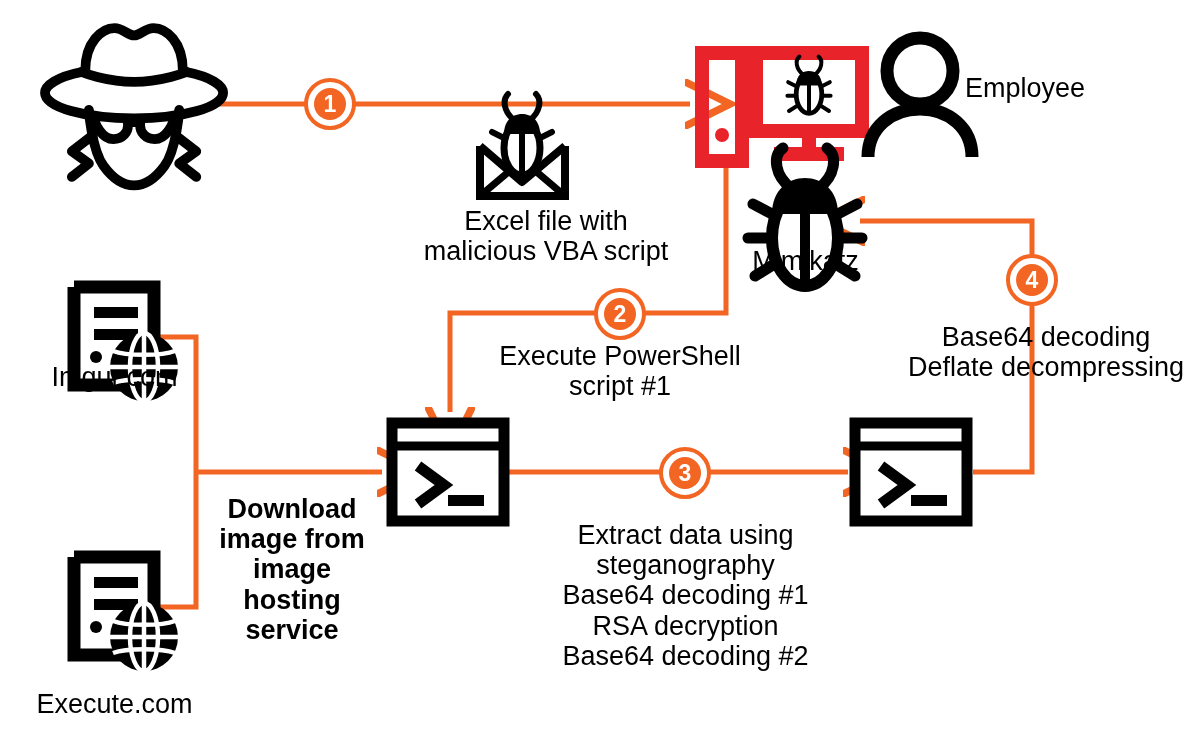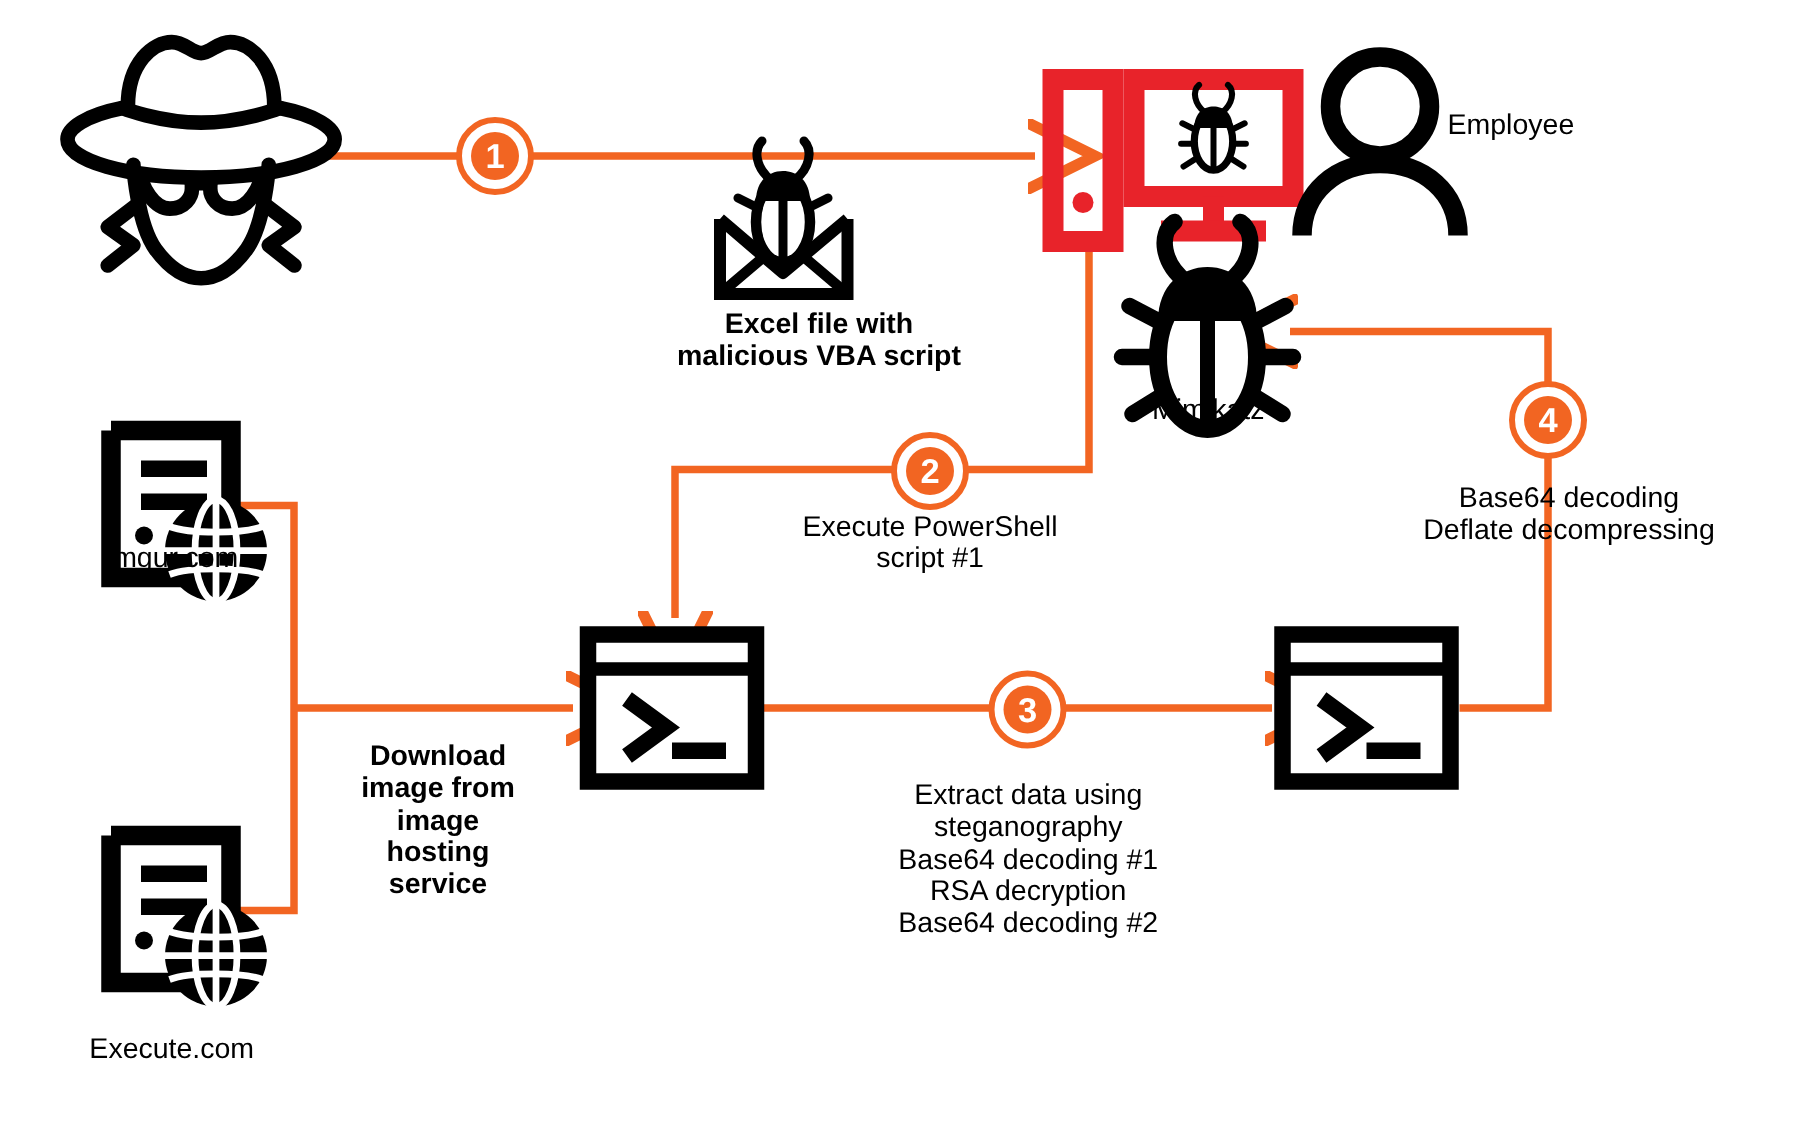--- a/index.html
+++ b/index.html
@@ -1,20 +1,20 @@
 <!DOCTYPE html>
 <html><head>
 <meta charset="utf-8">
 <style>
   html,body{margin:0;padding:0;background:#ffffff;}
   body{font-family:"Liberation Sans", sans-serif;}
   #stage{position:relative;width:1198px;height:751px;background:#ffffff;overflow:hidden;}
   #stage svg.layer{position:absolute;left:0;top:0;width:1198px;height:751px;}
   .lbl{position:absolute;text-align:center;color:#000000;line-height:1.12;white-space:pre-line;font-family:"Liberation Sans", sans-serif;}
-  .lbl-27{font-size:19px;}
+  .lbl-27{font-size:27px;}
   .badge-num{font-family:"Liberation Sans", sans-serif;font-weight:bold;fill:#ffffff;}
 </style>
 </head>
 <body>
 
 <div id="stage">
 
   <svg class="layer" viewBox="0 0 1198 751">
     <defs>
       <marker id="arrR" markerWidth="10" markerHeight="10" refX="1" refY="5" orient="auto" markerUnits="strokeWidth">
@@ -197,26 +197,26 @@
       <rect x="0" y="0" width="112" height="98" fill="#fff" stroke="#000" stroke-width="11"></rect>
       <line x1="5" y1="23" x2="107" y2="23" stroke="#000" stroke-width="9"></line>
       <path d="M26,43 L52,62 L26,81" fill="none" stroke="#000" stroke-width="11" stroke-linejoin="miter" stroke-linecap="butt"></path>
       <rect x="56" y="72" width="36" height="11" fill="#000"></rect>
     </g>
 
   </svg>
 
 
 
-  <div class="lbl lbl-27" style="left:400px;top:206px;width:292px;font-weight:bold;">Excel file with
+  <div class="lbl lbl-27" style="left:400px;top:206px;width:292px;">Excel file with
 malicious VBA script</div>
 
   <div class="lbl lbl-27" style="left:965px;top:73px;width:180px;text-align:left;">Employee</div>
 
-  <div class="lbl lbl-27" style="left:723px;top:263px;width:165px;">Mimikatz</div>
+  <div class="lbl lbl-27" style="left:723px;top:246px;width:165px;">Mimikatz</div>
 
   <div class="lbl lbl-27" style="left:470px;top:341px;width:300px;">Execute PowerShell
 script #1</div>
 
   <div class="lbl lbl-27" style="left:896px;top:322px;width:300px;">Base64 decoding
 Deflate decompressing</div>
 
   <div class="lbl lbl-27" style="left:0px;top:362px;width:229px;">Imgur.com</div>
 
   <div class="lbl lbl-27" style="left:0px;top:689px;width:229px;">Execute.com</div>

